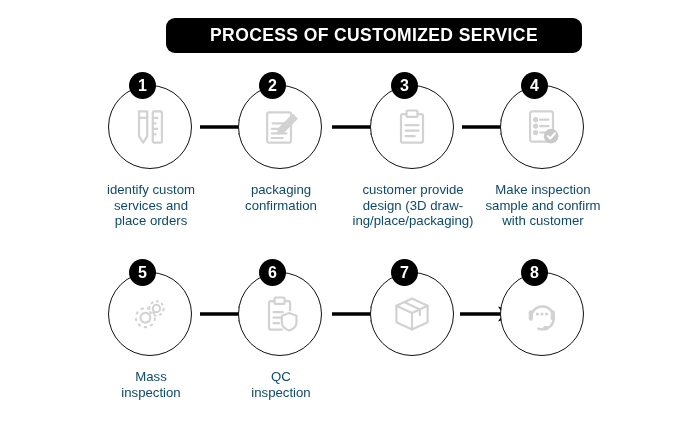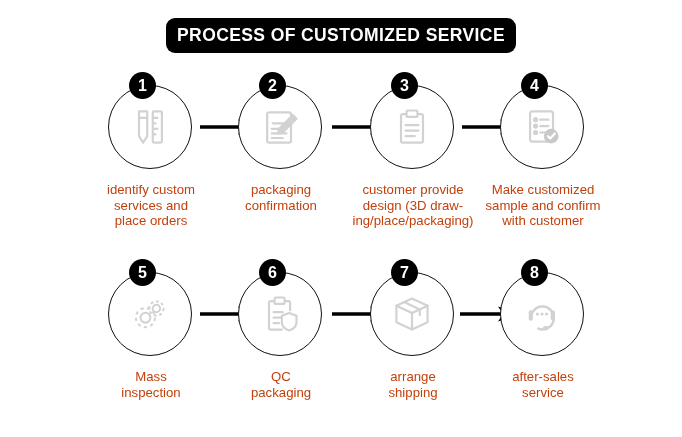--- a/index.html
+++ b/index.html
@@ -14,21 +14,21 @@
     overflow: hidden;
     font-family: "Liberation Sans", sans-serif;
     color: #000000;
   }
 
   
   #title-banner {
     position: absolute;
     left: 166px;
     top: 18px;
-    width: 350px;
+    width: 416px;
     height: 35px;
     background: #000000;
     border-radius: 9px;
     display: flex;
     align-items: center;
     justify-content: center;
   }
   #title-banner .title-text {
     color: #ffffff;
     font-size: 17.5px;
@@ -98,21 +98,21 @@
     justify-content: center;
     z-index: 3;
     line-height: 1;
   }
 
   .step-label {
     margin-top: 11px;
     text-align: center;
     font-size: 13.2px;
     line-height: 15.5px;
-    color: #c2410c;
+    color: #0c4a6e;
     width: 152px;
     white-space: pre-line;
   }
   .step-label.wide { width: 160px; }
 
   
   .arrow {
     position: absolute;
     height: 16px;
     top: 34px;
@@ -221,21 +221,21 @@
             <line x1="22" y1="23" x2="31" y2="23"></line>
             <circle cx="17" cy="30" r="1.6" fill="#d2d2d2"></circle>
             <line x1="22" y1="30" x2="28" y2="30"></line>
             <circle cx="34" cy="34" r="8" fill="#c9c9c9" stroke="none"></circle>
             <path d="M30.5 34 L33 36.5 L38 31" stroke="#ffffff" stroke-width="2.4"></path>
           </g>
         </svg>
       </div>
       <div class="badge">4</div>
     </div>
-    <div class="step-label wide">Make customized
+    <div class="step-label wide">Make inspection
 sample and confirm
 with customer</div>
   </div>
 </div>
 
 <div class="flow-row" id="flow-row-2">
 
   <div class="arrow" style="left:200px;">
     <svg width="60" height="16" viewBox="0 0 60 16">
       <line x1="0" y1="8" x2="44" y2="8" stroke="#000" stroke-width="3.4"></line>
@@ -288,54 +288,50 @@
             <line x1="17" y1="22" x2="27" y2="22"></line>
             <line x1="17" y1="28" x2="25" y2="28"></line>
             <line x1="17" y1="34" x2="23" y2="34"></line>
             <path d="M34 23 l8 3 v7 c0 5 -4 7.6 -8 9 c-4 -1.4 -8 -4 -8 -9 v-7 z"></path>
           </g>
         </svg>
       </div>
       <div class="badge">6</div>
     </div>
     <div class="step-label">QC
-packaging</div>
+inspection</div>
   </div>
 
   <div class="step" style="left:413px;">
     <div class="circle-wrap">
       <div class="step-circle">
         <svg class="step-icon" viewBox="0 0 48 48">
           <g fill="none" stroke="#d2d2d2" stroke-width="2.4" stroke-linejoin="round" stroke-linecap="round">
             <path d="M24 7 L41 15 L41 33 L24 41 L7 33 L7 15 Z"></path>
             <path d="M7 15 L24 23 L41 15"></path>
             <line x1="24" y1="23" x2="24" y2="41"></line>
             <path d="M15.5 11 L32.5 19 L32.5 25"></path>
           </g>
         </svg>
       </div>
       <div class="badge">7</div>
     </div>
-    <div class="step-label">arrange
-shipping</div>
   </div>
 
   <div class="step" style="left:543px;">
     <div class="circle-wrap">
       <div class="step-circle">
         <svg class="step-icon" viewBox="0 0 48 48">
           <g fill="none" stroke="#d2d2d2" stroke-width="2.8" stroke-linejoin="round" stroke-linecap="round">
             <path d="M12 30 a12.5 12.5 0 1 1 8 10"></path>
             <rect x="9.5" y="20" width="4.6" height="11" rx="2.2" fill="#d2d2d2" stroke="none"></rect>
             <rect x="33.5" y="20" width="4.6" height="11" rx="2.2" fill="#d2d2d2" stroke="none"></rect>
             <rect x="25" y="37" width="6" height="4.6" rx="2" fill="#d2d2d2" stroke="none"></rect>
             <circle cx="19" cy="24" r="1.7" fill="#d2d2d2" stroke="none"></circle>
             <circle cx="24" cy="24" r="1.7" fill="#d2d2d2" stroke="none"></circle>
             <circle cx="29" cy="24" r="1.7" fill="#d2d2d2" stroke="none"></circle>
           </g>
         </svg>
       </div>
       <div class="badge">8</div>
     </div>
-    <div class="step-label">after-sales
-service</div>
   </div>
 </div>
 
 </body></html>

